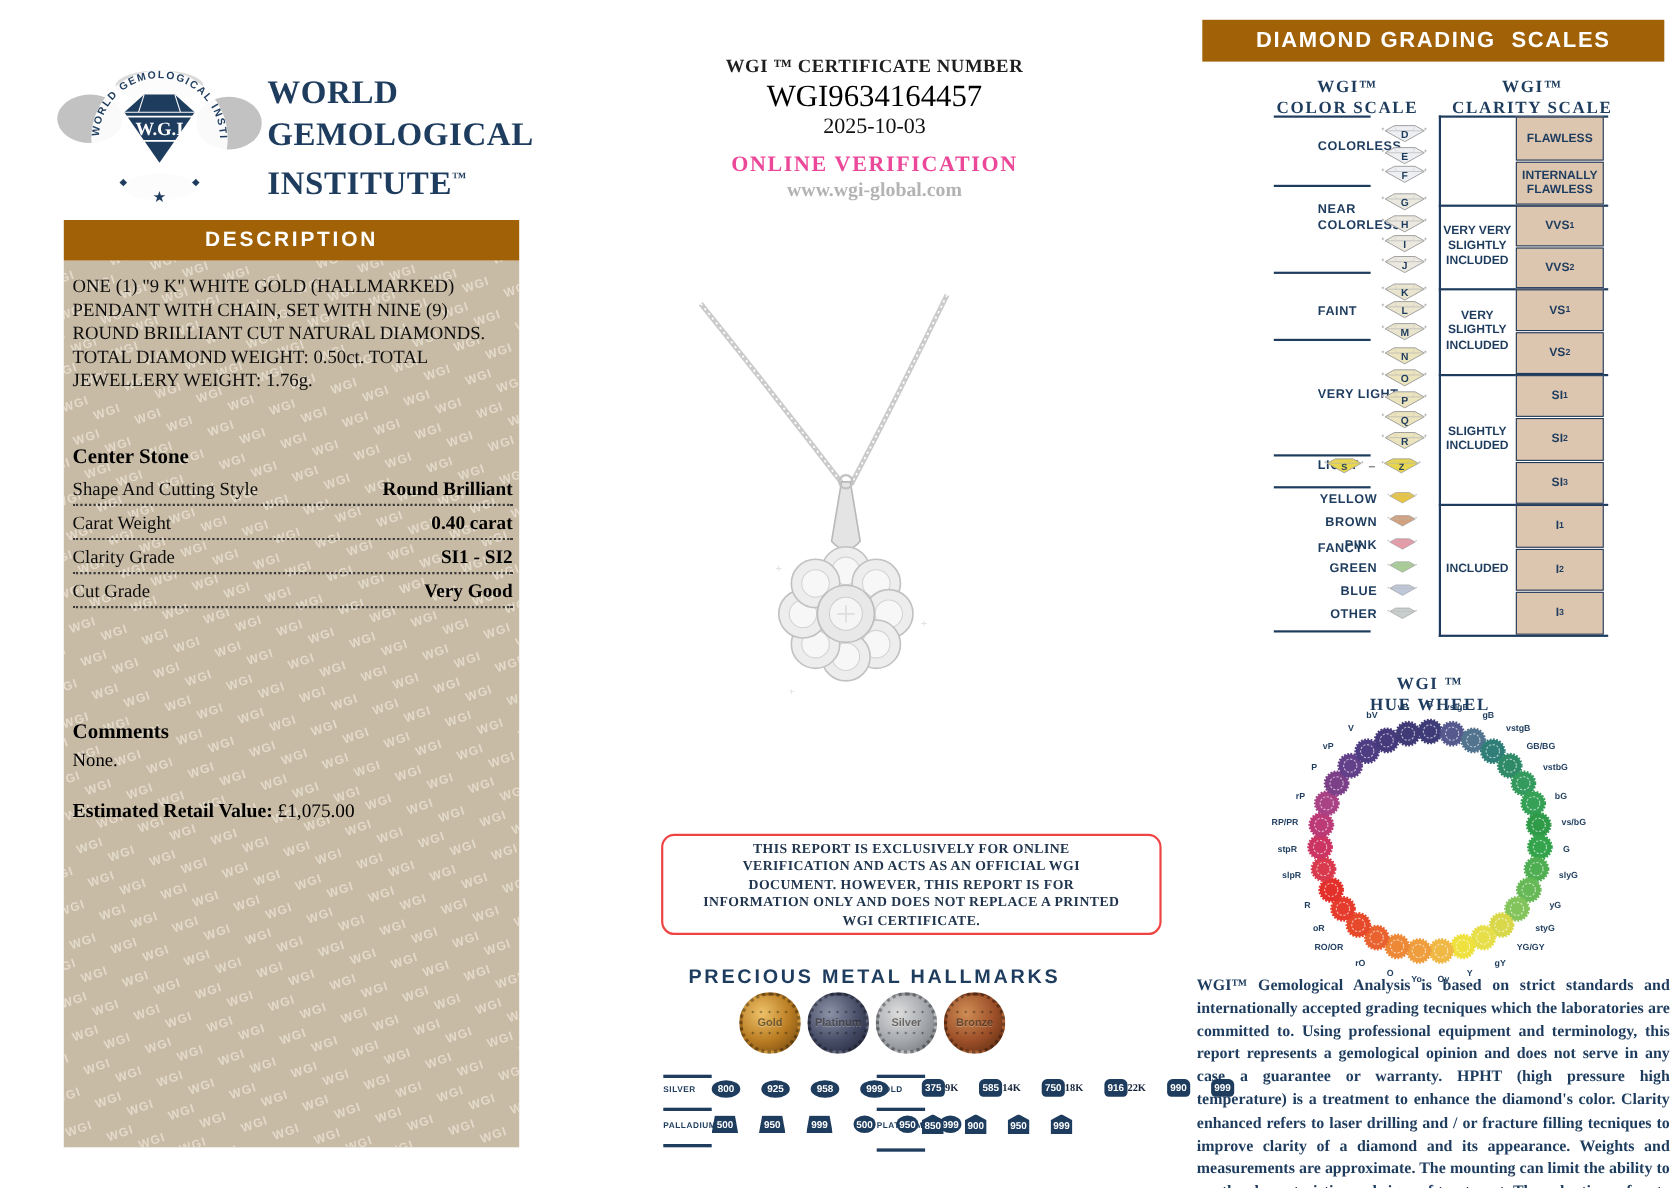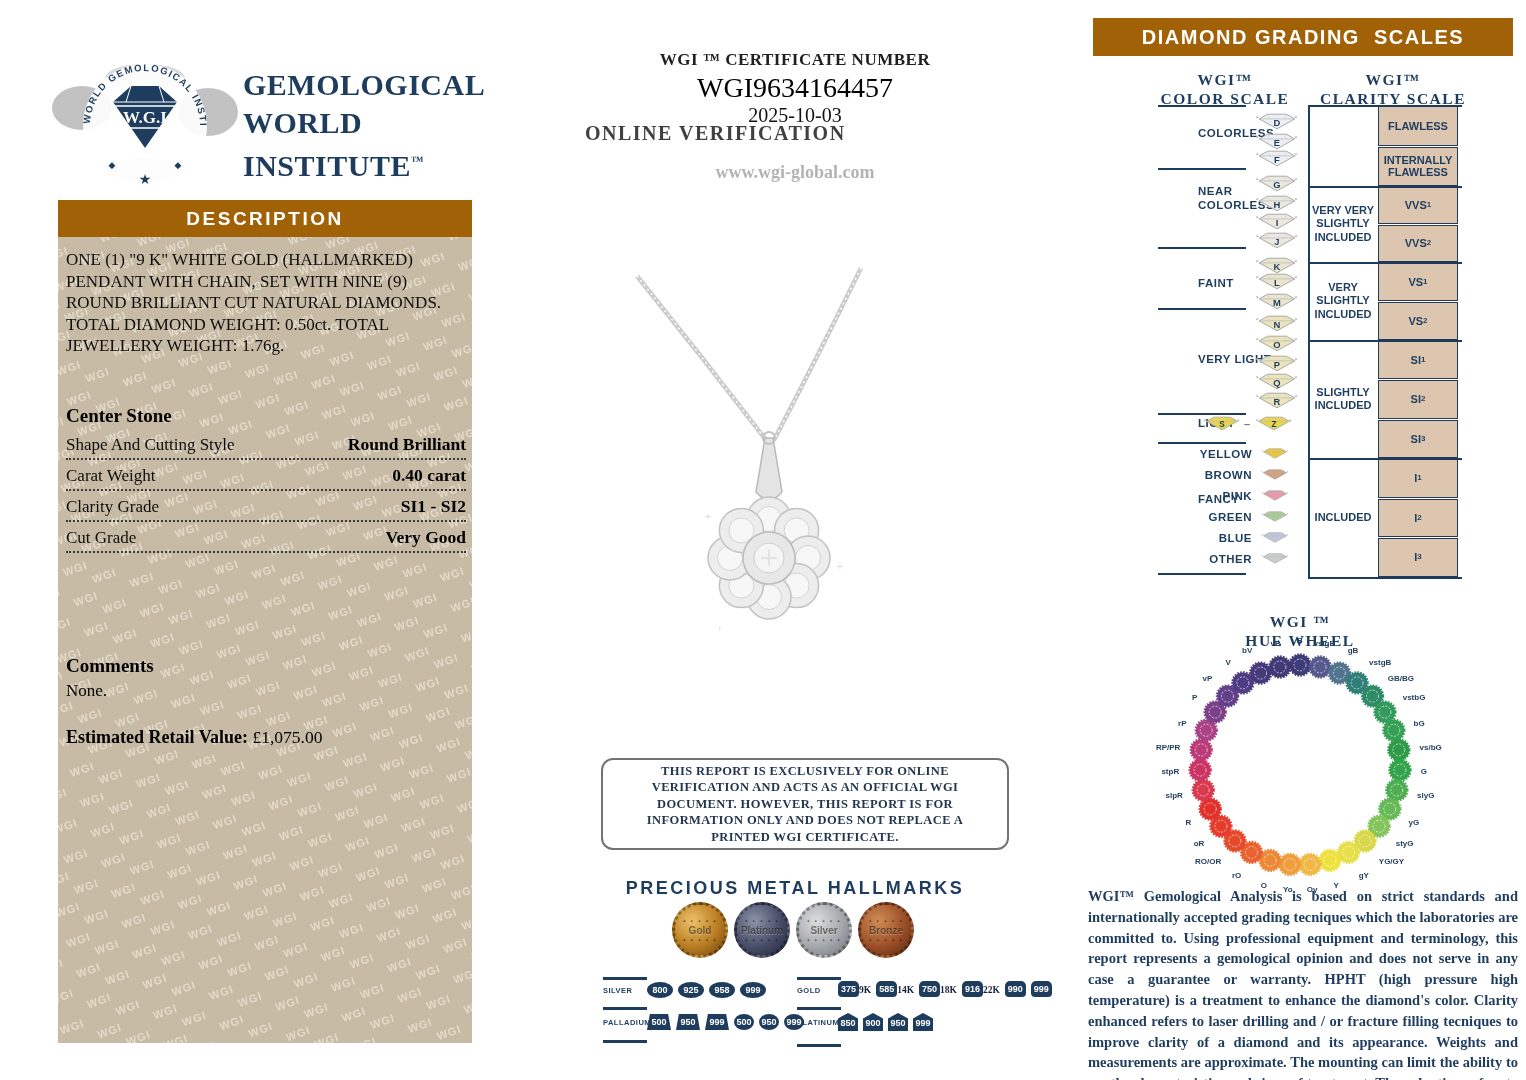--- a/index.html
+++ b/index.html
@@ -37,41 +37,41 @@
   .retail { left:8px; top:490px; font:400 17.5px "Liberation Serif", serif; position:absolute; }
   .retail b { font-size:18px; }
 
   
   .cert-title  { left:585px; top:50px;  width:420px; text-align:center; color:#1f1f1f;
                  font:700 17px "Liberation Serif", serif; letter-spacing:.5px; }
   .cert-number { left:585px; top:72px;  width:420px; text-align:center; color:#000;
                  font:400 28px "Liberation Serif", serif; }
   .cert-date   { left:585px; top:104px; width:420px; text-align:center; color:#111;
                  font:400 20px "Liberation Serif", serif; }
-  .cert-online { left:585px; top:122px; width:420px; text-align:left; color:#404040;
+  .cert-online { left:585px; top:138px; width:420px; text-align:center; color:#ec4899;
                  font:700 20px "Liberation Serif", serif; letter-spacing:1.5px; }
   .cert-site   { left:585px; top:162px; width:420px; text-align:center; color:#b3b3b3;
                  font:700 18px "Liberation Serif", serif; }
   .pendant { left:585px; top:240px; width:415px; height:430px; }
-  .notice-box { left:601px; top:758px; width:408px; height:92px; border:2px solid #737373;
+  .notice-box { left:601px; top:758px; width:455px; height:92px; border:2px solid #ef4444;
                 border-radius:12px; display:flex; align-items:center; justify-content:center;
                 padding:4px 32px; text-align:center; color:#22374f;
                 font:700 12.5px/16.5px "Liberation Serif", serif; letter-spacing:.4px; }
   .hallmarks-title { left:585px; top:878px; width:420px; text-align:center; color:#1e3c5e;
                      font:700 18px "Liberation Sans", sans-serif; letter-spacing:2.5px; }
   .seals { left:672px; top:902px; display:flex; gap:6px; }
   .seal { width:56px; height:56px; border-radius:50%; border:3px dotted rgba(0,0,0,.32);
           display:flex; flex-direction:column; align-items:center; justify-content:center; gap:0; }
   .seal-stars { font-size:5px; color:rgba(0,0,0,.45); letter-spacing:1px; line-height:6px; }
   .seal-label { font:700 10px "Liberation Sans", sans-serif; color:rgba(20,15,5,.55);
                 text-shadow:0 1px 0 rgba(255,255,255,.25); line-height:13px; }
   .hm-rule { position:absolute; height:2.5px; background:#1e3c5e; width:44px; }
   .hm-label { position:absolute; font:700 7.5px "Liberation Sans", sans-serif; color:#1e3c5e;
               letter-spacing:.5px; }
-  .hm-row { position:absolute; display:flex; gap:5px; align-items:flex-start; }
+  .hm-row { position:absolute; display:flex; gap:19px; align-items:flex-start; }
   .badge { background:#1e3c5e; color:#fff; font:700 9px/16px "Liberation Sans", sans-serif;
            text-align:center; height:16px; display:block; }
   .badge-oval   { width:26px; border-radius:50%; }
   .badge-circle { width:20px; border-radius:50%; }
   .badge-trap   { width:24px; clip-path:polygon(12% 0,88% 0,100% 100%,0 100%); }
   .badge-shield { width:21px; border-radius:5px 5px 4px 4px; }
   .badge-house  { width:20px; height:18px; line-height:21px;
                   clip-path:polygon(50% 0,100% 30%,100% 100%,0 100%,0 30%); }
   .badge-wrap { display:flex; flex-direction:row; align-items:center; }
   .badge-sub { font:700 9.5px "Liberation Serif", serif; color:#16233a; margin-top:1px; }
@@ -123,22 +123,22 @@
     <line x1="81" y1="38" x2="76" y2="54" stroke="#ffffff" stroke-width="1"></line>
     <line x1="109" y1="38" x2="114" y2="54" stroke="#ffffff" stroke-width="1"></line>
     <rect x="62" y="58" width="66" height="22" rx="3" fill="none" stroke="#ffffff" stroke-width="1.5"></rect>
     <text x="95" y="75" text-anchor="middle" font-family="Liberation Serif, serif" font-size="17" font-weight="bold" fill="#ffffff">W.G.I</text>
     <text x="62" y="120" text-anchor="middle" font-size="9" fill="#1e3c5e">◆</text>
     <text x="128" y="120" text-anchor="middle" font-size="9" fill="#1e3c5e">◆</text>
     <text x="95" y="136" text-anchor="middle" font-size="14" fill="#1e3c5e">★</text>
   </svg>
 
   <div class="abs brand-title">
+    <div>WORLD</div>
     <div>GEMOLOGICAL</div>
-    <div>WORLD</div>
     <div><span>INSTITUTE</span><sup>™</sup></div>
   </div>
 
   <div class="abs navy-bar desc-bar">DESCRIPTION</div>
 
   <div class="abs left-panel">
     <div class="wm" id="wm">WGI  WGI  WGI  WGI  WGI  WGI  WGI  WGI  WGI  WGI  WGI  WGI  WGI  WGI  WGI  WGI  WGI  
   WGI  WGI  WGI  WGI  WGI  WGI  WGI  WGI  WGI  WGI  WGI  WGI  WGI  WGI  WGI  WGI  WGI  
 WGI  WGI  WGI  WGI  WGI  WGI  WGI  WGI  WGI  WGI  WGI  WGI  WGI  WGI  WGI  WGI  WGI  
   WGI  WGI  WGI  WGI  WGI  WGI  WGI  WGI  WGI  WGI  WGI  WGI  WGI  WGI  WGI  WGI  WGI  

